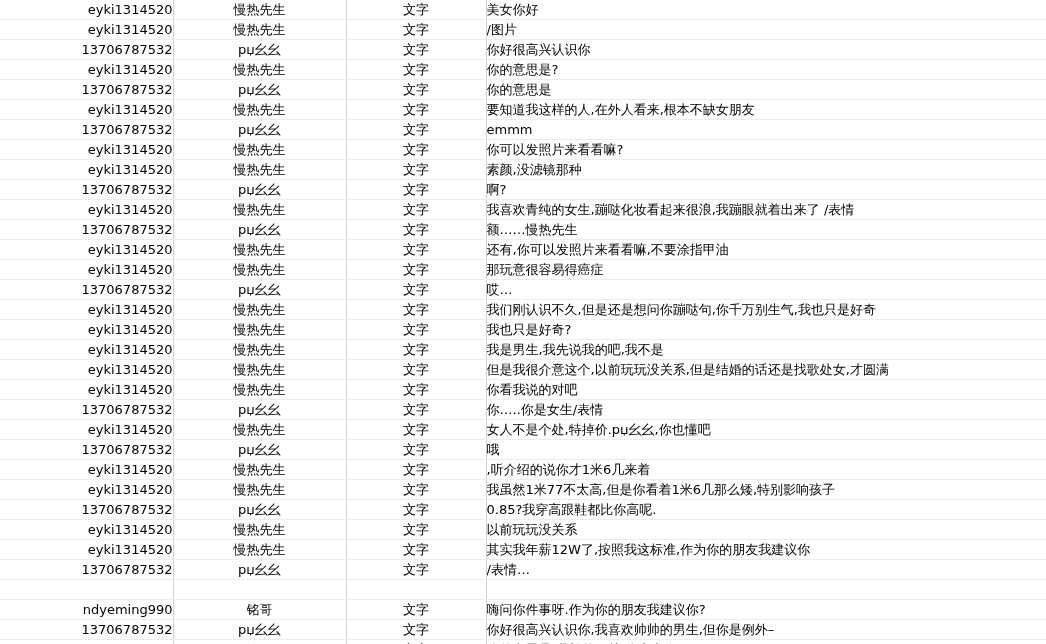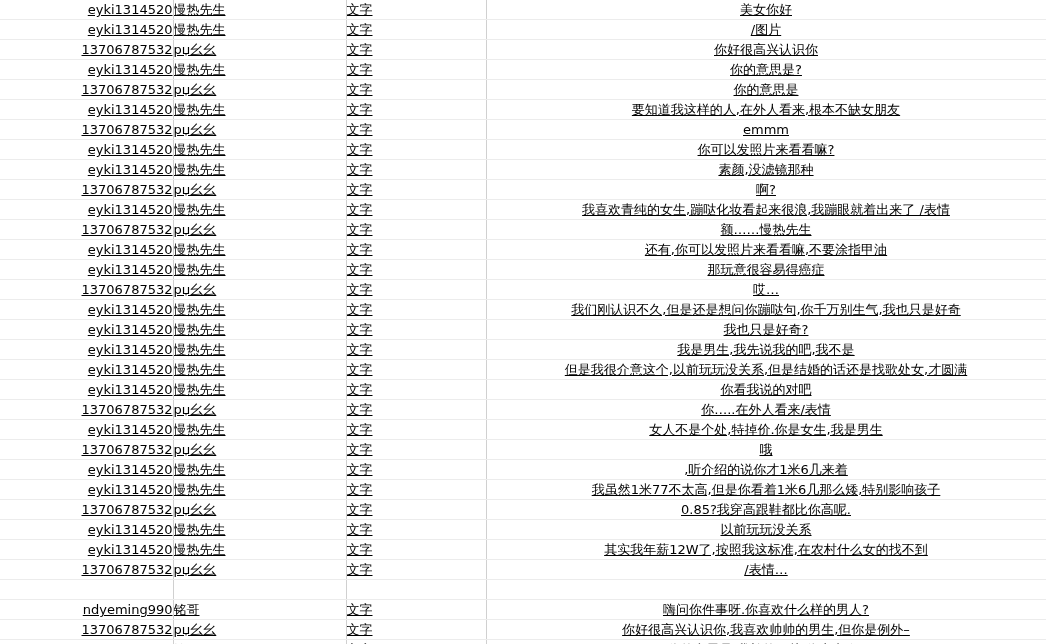--- a/index.html
+++ b/index.html
@@ -13,21 +13,20 @@
     overflow: hidden;
     font-family: "DejaVu Sans", "Liberation Sans", sans-serif;
     font-size: 13px;
     color: #000000;
   }
   .sheet {
     width: 1046px;
     height: 552px;
     position: relative;
     box-sizing: border-box;
-    text-decoration: underline;
   }
   table.grid {
     border-collapse: collapse;
     table-layout: fixed;
     width: 1046px;
   }
   table.grid col.c-id    { width: 173px; }
   table.grid col.c-nick  { width: 173px; }
   table.grid col.c-type  { width: 140px; }
   table.grid col.c-msg   { width: 560px; }
@@ -40,27 +39,28 @@
     overflow: hidden;
     white-space: nowrap;
     vertical-align: middle;
     font-size: 13px;
   }
   td.id {
     text-align: right;
     padding-right: 26px;
   }
   td.nick {
+    text-align: center;
   }
   td.type {
+    text-align: center;
+    padding-left: 13px;
+  }
+  td.msg {
     text-align: left;
-    padding-left: 13px;
-  }
-  td.msg {
-    text-align: center;
     padding-right: 12px;
     border-right: none;
   }
   tr.spacer td {
     height: 19px;
     border-bottom: 1px solid #ececec;
   }
   tr.spacer td.msg { border-right: none; }
 </style>
 </head>
@@ -192,27 +192,27 @@
         <tr>
           <td class="id">eyki1314520</td>
           <td class="nick">慢热先生</td>
           <td class="type">文字</td>
           <td class="msg">你看我说的对吧</td>
         </tr>
         <tr>
           <td class="id">13706787532</td>
           <td class="nick">рџ幺幺</td>
           <td class="type">文字</td>
-          <td class="msg">你…..在外人看来/表情</td>
-        </tr>
-        <tr>
-          <td class="id">eyki1314520</td>
-          <td class="nick">慢热先生</td>
-          <td class="type">文字</td>
-          <td class="msg">女人不是个处,特掉价.你是女生,我是男生</td>
+          <td class="msg">你…..你是女生/表情</td>
+        </tr>
+        <tr>
+          <td class="id">eyki1314520</td>
+          <td class="nick">慢热先生</td>
+          <td class="type">文字</td>
+          <td class="msg">女人不是个处,特掉价.рџ幺幺,你也懂吧</td>
         </tr>
         <tr>
           <td class="id">13706787532</td>
           <td class="nick">рџ幺幺</td>
           <td class="type">文字</td>
           <td class="msg">哦</td>
         </tr>
         <tr>
           <td class="id">eyki1314520</td>
           <td class="nick">慢热先生</td>
@@ -234,39 +234,39 @@
         <tr>
           <td class="id">eyki1314520</td>
           <td class="nick">慢热先生</td>
           <td class="type">文字</td>
           <td class="msg">以前玩玩没关系</td>
         </tr>
         <tr>
           <td class="id">eyki1314520</td>
           <td class="nick">慢热先生</td>
           <td class="type">文字</td>
-          <td class="msg">其实我年薪12W了,按照我这标准,在农村什么女的找不到</td>
+          <td class="msg">其实我年薪12W了,按照我这标准,作为你的朋友我建议你</td>
         </tr>
         <tr>
           <td class="id">13706787532</td>
           <td class="nick">рџ幺幺</td>
           <td class="type">文字</td>
           <td class="msg">/表情…</td>
         </tr>
         <tr class="spacer">
           <td class="id"></td>
           <td class="nick"></td>
           <td class="type"></td>
           <td class="msg"></td>
         </tr>
         <tr>
           <td class="id">ndyeming990</td>
           <td class="nick">铭哥</td>
           <td class="type">文字</td>
-          <td class="msg">嗨问你件事呀.你喜欢什么样的男人?</td>
+          <td class="msg">嗨问你件事呀.作为你的朋友我建议你?</td>
         </tr>
         <tr>
           <td class="id">13706787532</td>
           <td class="nick">рџ幺幺</td>
           <td class="type">文字</td>
           <td class="msg">你好很高兴认识你,我喜欢帅帅的男生,但你是例外–</td>
         </tr>
         <tr>
           <td class="id">ndyeming990</td>
           <td class="nick">铭哥</td>

